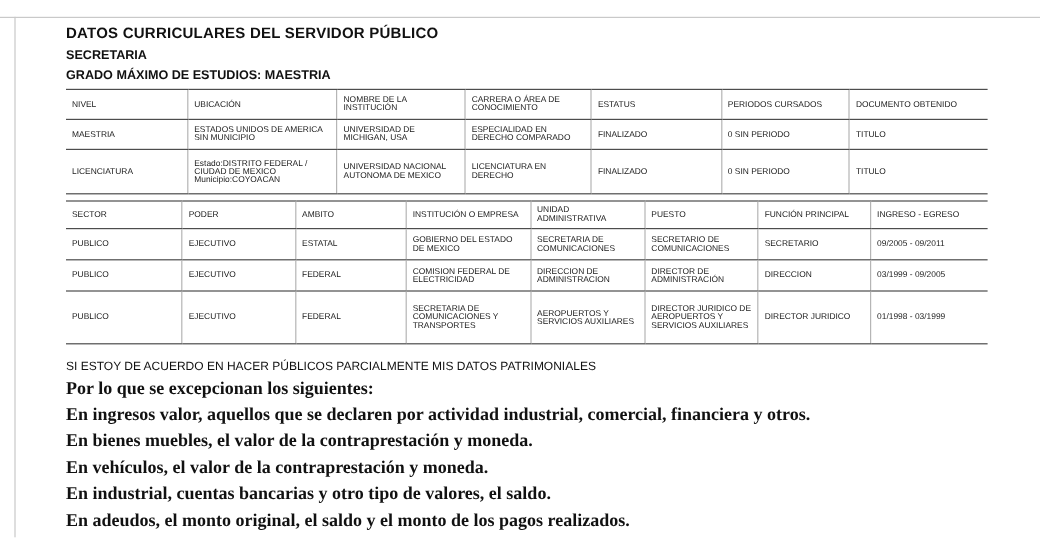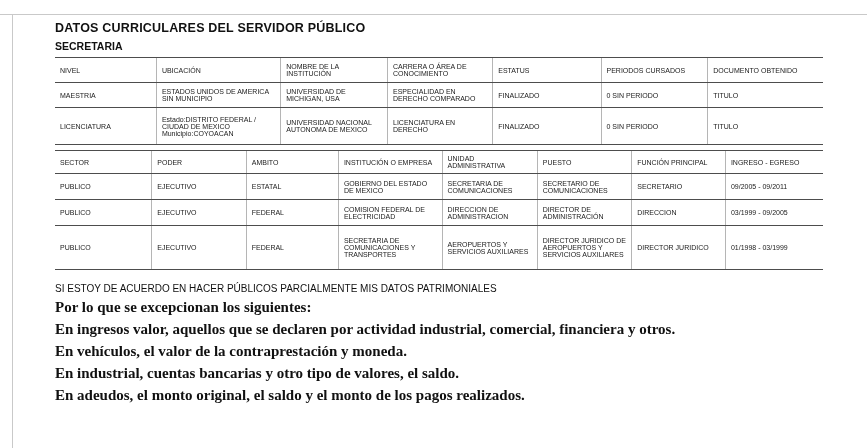--- a/index.html
+++ b/index.html
@@ -60,20 +60,21 @@
 <body>
 
 <div class="page">
   <div class="frame-top"></div>
   <div class="frame-left"></div>
 
   <div class="content">
 
     <div class="doc-title">DATOS CURRICULARES DEL SERVIDOR PÚBLICO</div>
     <div class="sub-heading">SECRETARIA</div>
+    <div class="sub-heading">GRADO MÁXIMO DE ESTUDIOS: MAESTRIA</div>
 
     <table class="data t1">
       <colgroup>
         <col style="width:13.2%">
           <col style="width:16.2%">
           <col style="width:13.9%">
         <col style="width:13.7%">
           <col style="width:14.1%">
           <col style="width:13.9%">
         <col style="width:15.0%">
@@ -166,19 +167,20 @@
           <td>DIRECTOR JURIDICO</td>
           <td>01/1998 - 03/1999</td>
         </tr>
       </tbody>
     </table>
 
     <div class="patrimoniales">
       <div class="pat-title">SI ESTOY DE ACUERDO EN HACER PÚBLICOS PARCIALMENTE MIS DATOS PATRIMONIALES</div>
       <div class="pat-line">Por lo que se excepcionan los siguientes:</div>
       <div class="pat-line">En ingresos valor, aquellos que se declaren por actividad industrial, comercial, financiera y otros.</div>
+      <div class="pat-line">En bienes muebles, el valor de la contraprestación y moneda.</div>
       <div class="pat-line">En vehículos, el valor de la contraprestación y moneda.</div>
       <div class="pat-line">En industrial, cuentas bancarias y otro tipo de valores, el saldo.</div>
       <div class="pat-line">En adeudos, el monto original, el saldo y el monto de los pagos realizados.</div>
     </div>
 
   </div>
 </div>
 
 </body></html>

